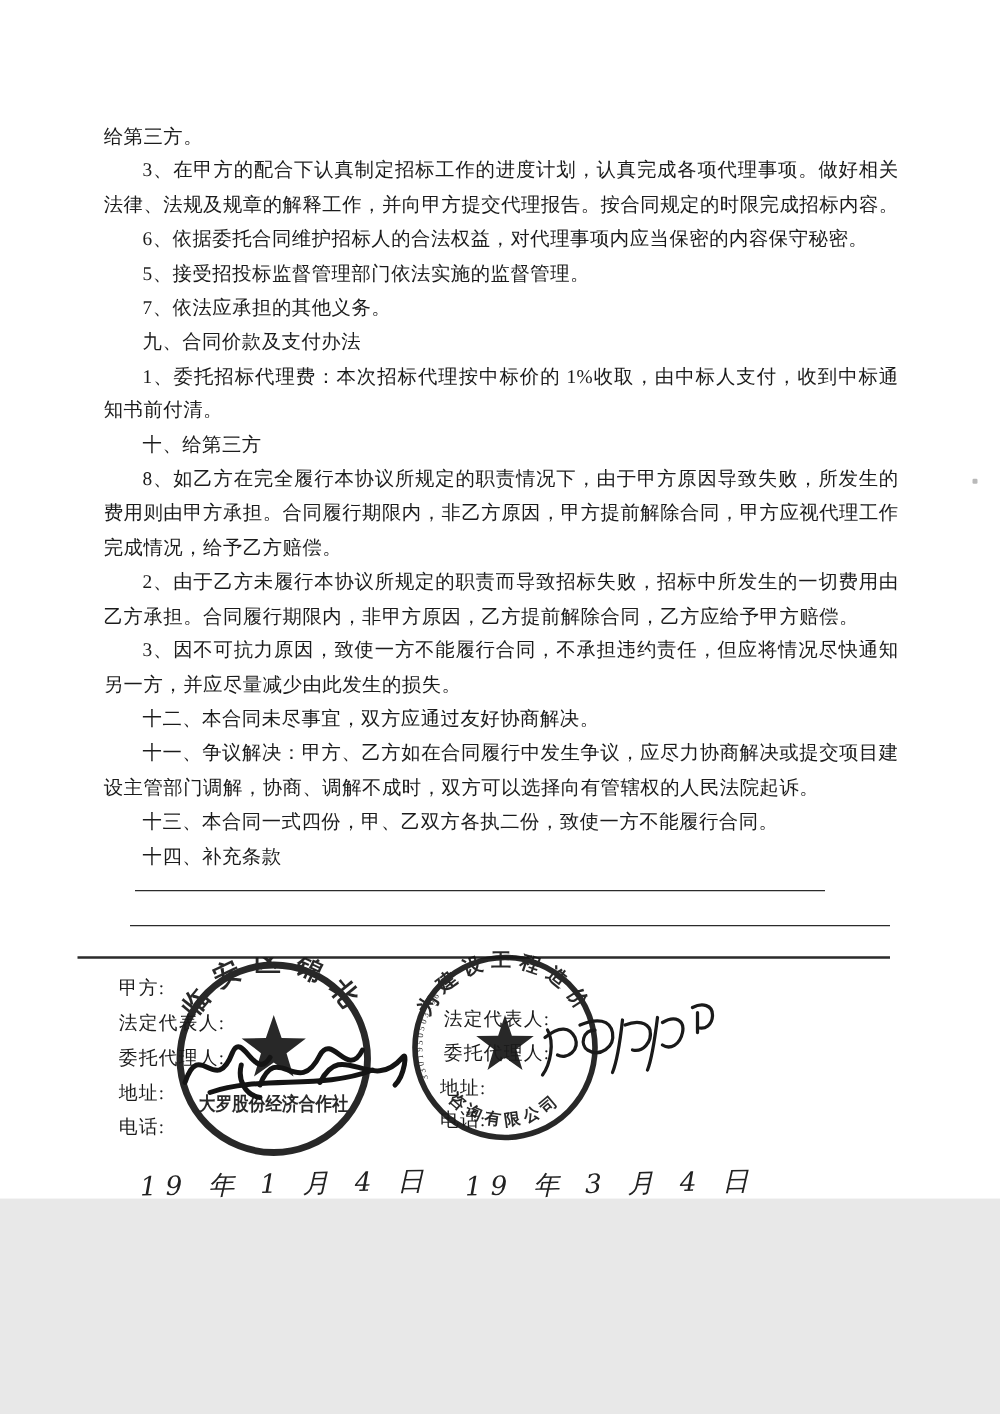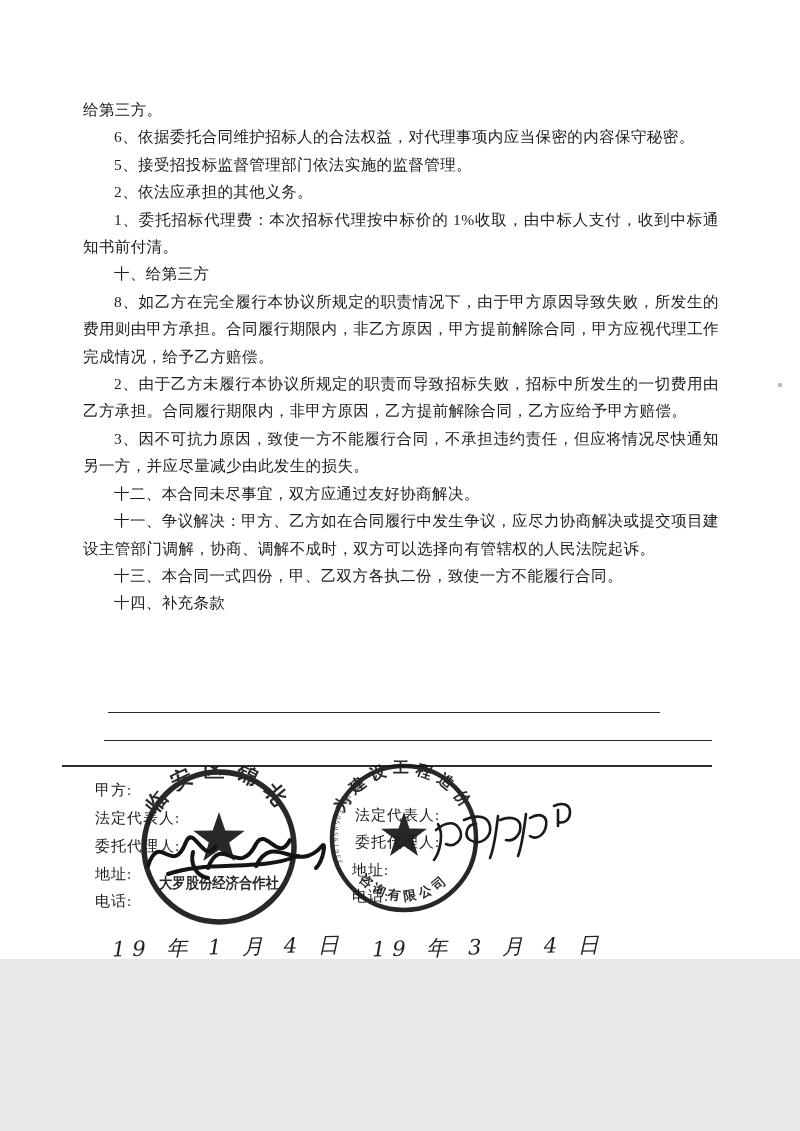--- a/index.html
+++ b/index.html
@@ -63,23 +63,25 @@
   .page-num { position:absolute; left:0; top:1028px; width:100%; text-align:center; font-size:14px; letter-spacing:1px; }
   .artifact-dot { position:absolute; left:778px; top:383px; width:4px; height:4px; background:#b9b9b9; border-radius:1px; }
 </style>
 </head>
 <body>
 
 <div class="page">
 
   <div class="text-block">
     <p class="noindent">给第三方。</p>
+    <p>3、在甲方的配合下认真制定招标工作的进度计划，认真完成各项代理事项。做好相关法律、法规及规章的解释工作，并向甲方提交代理报告。按合同规定的时限完成招标内容。</p>
     <p>6、依据委托合同维护招标人的合法权益，对代理事项内应当保密的内容保守秘密。</p>
     <p>5、接受招投标监督管理部门依法实施的监督管理。</p>
-    <p>2、依法应承担的其他义务。</p>
+    <p>7、依法应承担的其他义务。</p>
+    <p>九、合同价款及支付办法</p>
     <p>1、委托招标代理费：本次招标代理按中标价的 1%收取，由中标人支付，收到中标通知书前付清。</p>
     <p>十、给第三方</p>
     <p>8、如乙方在完全履行本协议所规定的职责情况下，由于甲方原因导致失败，所发生的费用则由甲方承担。合同履行期限内，非乙方原因，甲方提前解除合同，甲方应视代理工作完成情况，给予乙方赔偿。</p>
     <p>2、由于乙方未履行本协议所规定的职责而导致招标失败，招标中所发生的一切费用由乙方承担。合同履行期限内，非甲方原因，乙方提前解除合同，乙方应给予甲方赔偿。</p>
     <p>3、因不可抗力原因，致使一方不能履行合同，不承担违约责任，但应将情况尽快通知另一方，并应尽量减少由此发生的损失。</p>
     <p>十二、本合同未尽事宜，双方应通过友好协商解决。</p>
     <p>十一、争议解决：甲方、乙方如在合同履行中发生争议，应尽力协商解决或提交项目建设主管部门调解，协商、调解不成时，双方可以选择向有管辖权的人民法院起诉。</p>
     <p>十三、本合同一式四份，甲、乙双方各执二份，致使一方不能履行合同。</p>
     <p>十四、补充条款</p>
   </div>

